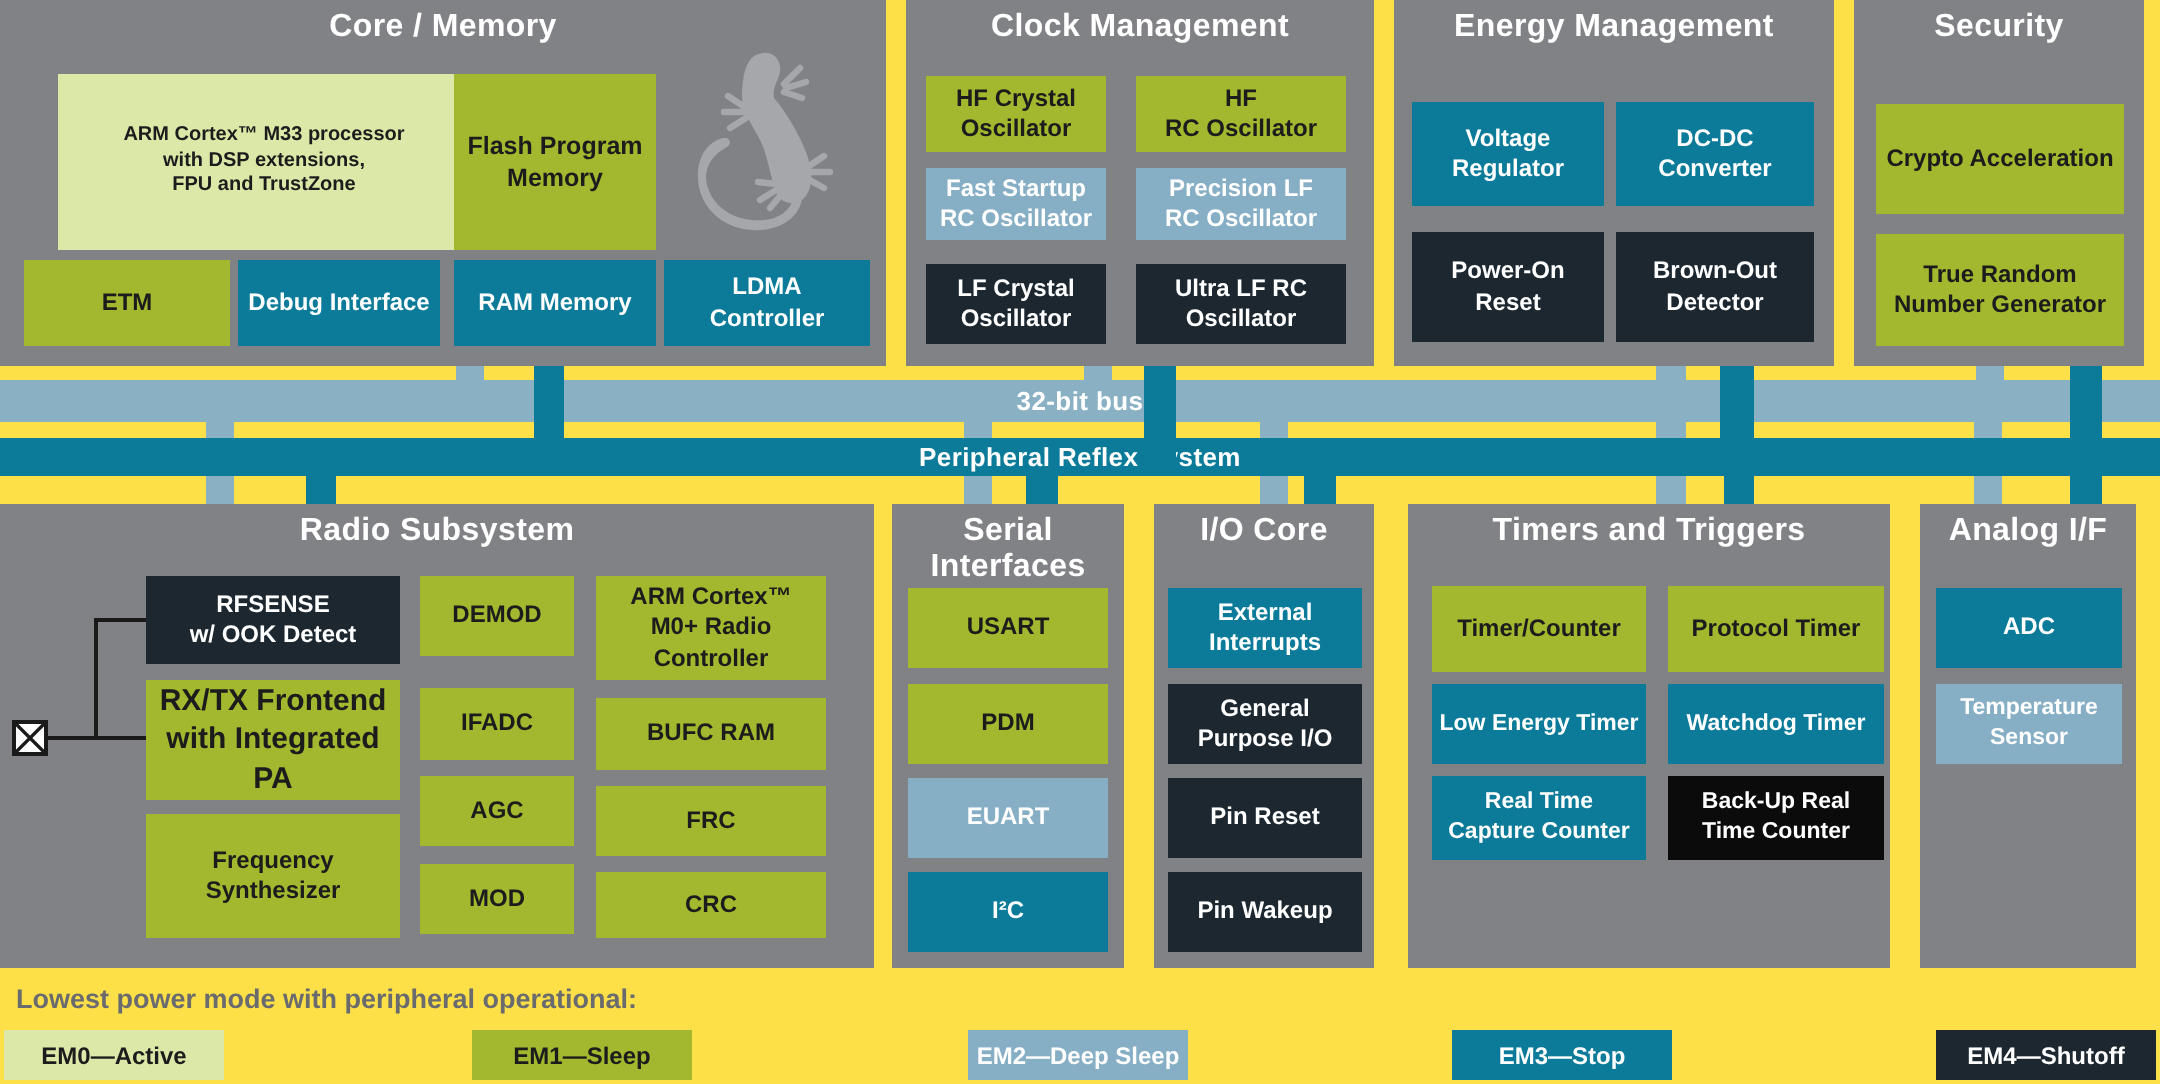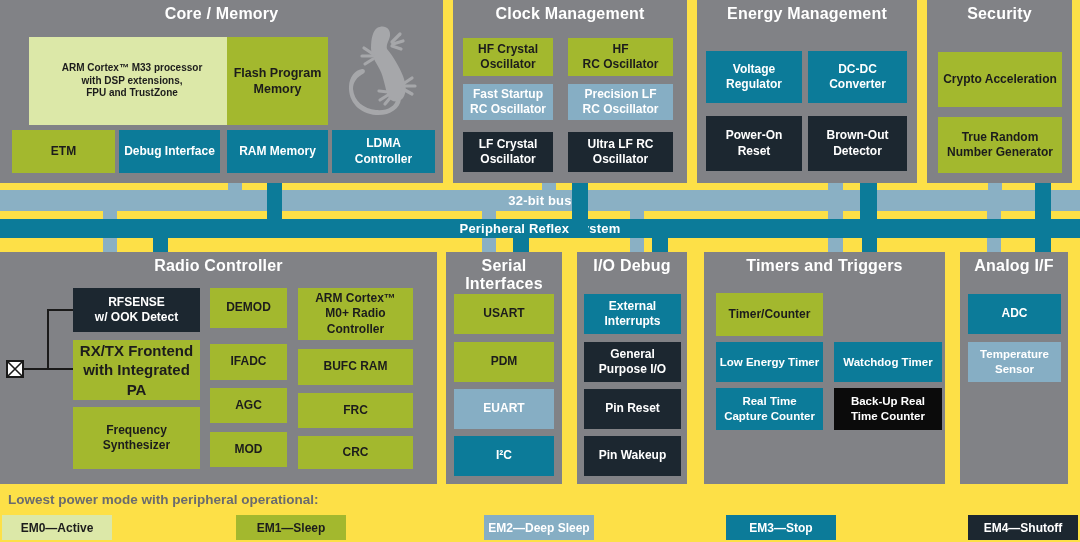--- a/index.html
+++ b/index.html
@@ -125,21 +125,21 @@
   <i class="stub tl" style="left:1035px;top:238px;width:16px;height:14px"></i>
 
   <div class="bus bus-lb" style="top:190px;height:21px">
     <span>32-bit bus</span>
   </div>
   <div class="bus bus-tl" style="top:219px;height:19px">
     <span>Peripheral Reflex System</span>
   </div>
 
   <section class="panel" style="left:0;top:252px;width:437px;height:232px">
-    <h2>Radio Controller</h2>
+    <h2>Radio Subsystem</h2>
     <i class="wire" style="left:47px;top:57px;width:2px;height:61px"></i>
     <i class="wire" style="left:47px;top:57px;width:27px;height:2px"></i>
     <i class="wire" style="left:22px;top:116px;width:52px;height:2px"></i>
     <svg class="ant" style="left:5px;top:107px" width="20" height="20" viewBox="0 0 20 20">
       <rect x="2" y="2" width="16" height="16" fill="#ffffff" stroke="#1a1a1a" stroke-width="2"></rect>
       <path d="M2,2 L18,18 M18,2 L2,18" stroke="#1a1a1a" stroke-width="1.6"></path>
     </svg>
     <div class="cell em4" style="left:73px;top:36px;width:127px;height:44px">RFSENSE
 w/ OOK Detect</div>
     <div class="cell em1" style="left:73px;top:88px;width:127px;height:60px;font-size:15px">RX/TX Frontend
@@ -161,32 +161,33 @@
   <section class="panel" style="left:446px;top:252px;width:116px;height:232px">
     <h2>Serial
 Interfaces</h2>
     <div class="cell em1" style="left:8px;top:42px;width:100px;height:40px">USART</div>
     <div class="cell em1" style="left:8px;top:90px;width:100px;height:40px">PDM</div>
     <div class="cell em2" style="left:8px;top:137px;width:100px;height:40px">EUART</div>
     <div class="cell em3" style="left:8px;top:184px;width:100px;height:40px">I²C</div>
   </section>
 
   <section class="panel" style="left:577px;top:252px;width:110px;height:232px">
-    <h2>I/O Debug</h2>
+    <h2>I/O Core</h2>
     <div class="cell em3" style="left:7px;top:42px;width:97px;height:40px">External
 Interrupts</div>
     <div class="cell em4" style="left:7px;top:90px;width:97px;height:40px">General
 Purpose I/O</div>
     <div class="cell em4" style="left:7px;top:137px;width:97px;height:40px">Pin Reset</div>
     <div class="cell em4" style="left:7px;top:184px;width:97px;height:40px">Pin Wakeup</div>
   </section>
 
   <section class="panel" style="left:704px;top:252px;width:241px;height:232px">
     <h2>Timers and Triggers</h2>
     <div class="cell em1" style="left:12px;top:41px;width:107px;height:43px">Timer/Counter</div>
+    <div class="cell em1" style="left:130px;top:41px;width:108px;height:43px">Protocol Timer</div>
     <div class="cell em3" style="left:12px;top:90px;width:107px;height:40px;font-size:11.5px">Low Energy Timer</div>
     <div class="cell em3" style="left:130px;top:90px;width:108px;height:40px;font-size:11.5px">Watchdog Timer</div>
     <div class="cell em3" style="left:12px;top:136px;width:107px;height:42px;font-size:11.5px">Real Time
 Capture Counter</div>
     <div class="cell blk" style="left:130px;top:136px;width:108px;height:42px;font-size:11.5px">Back-Up Real
 Time Counter</div>
   </section>
 
   <section class="panel" style="left:960px;top:252px;width:108px;height:232px">
     <h2>Analog I/F</h2>

